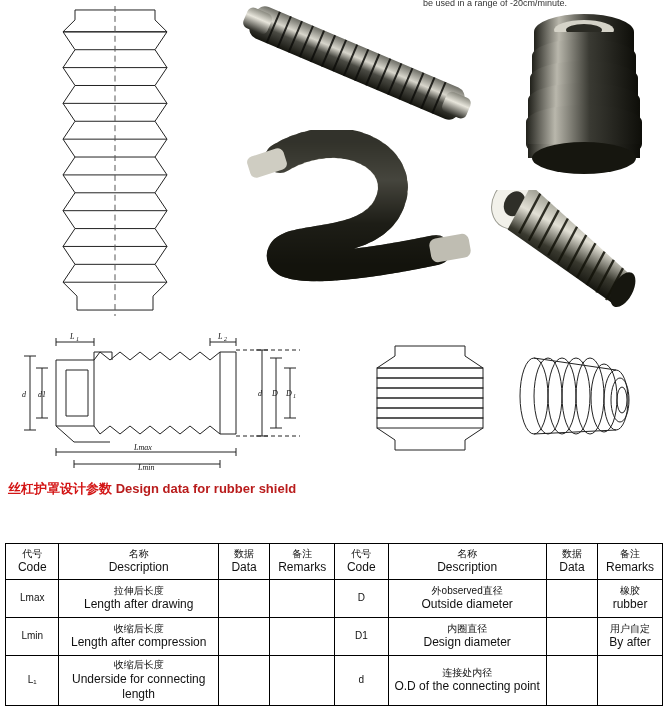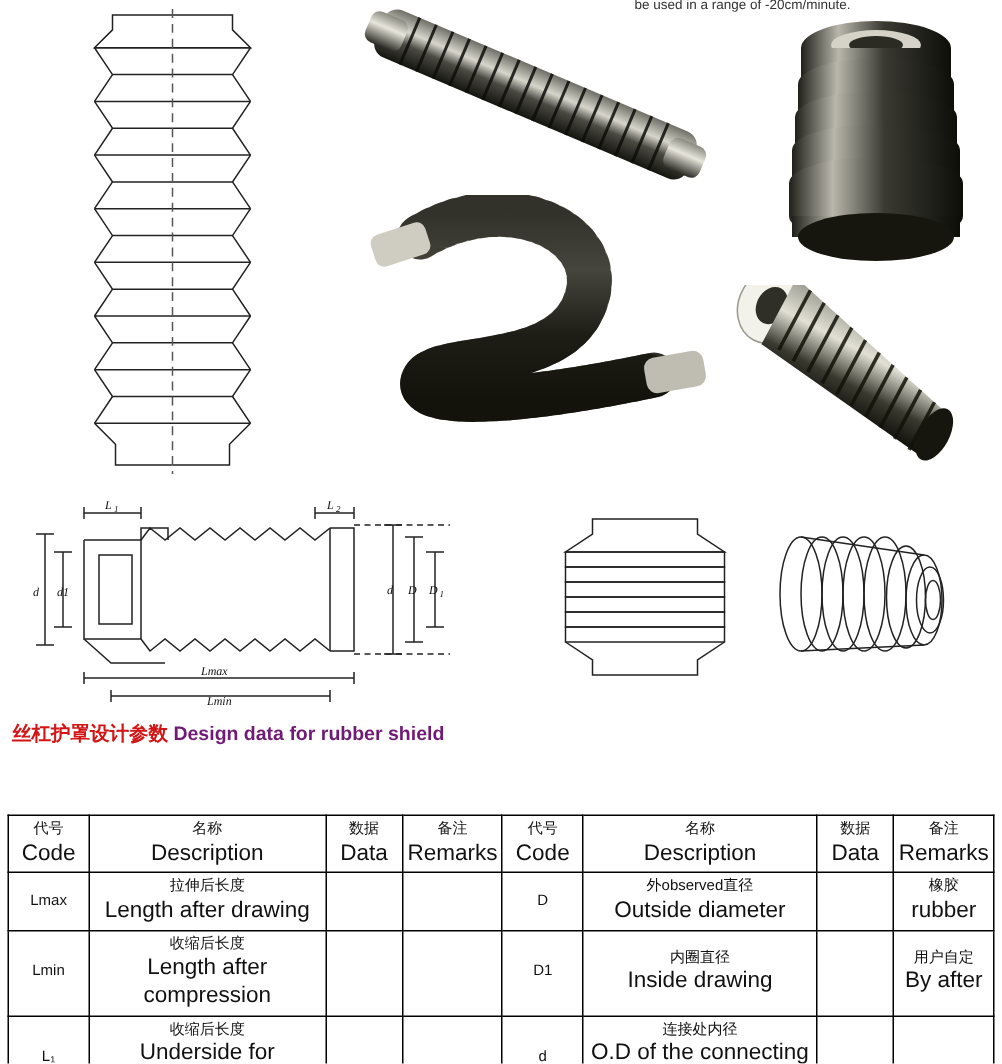--- a/index.html
+++ b/index.html
@@ -50,21 +50,21 @@
   .d2{left:355px;top:6px;width:160px;height:125px;}
   .d3{left:500px;top:10px;width:160px;height:120px;}
 
   
   .title{
     position:absolute;left:8px;top:480px;
     font-size:13px;font-weight:bold;color:#d31515;
     letter-spacing:0px;
     white-space:nowrap;
   }
-  .title .en{color:#701a75;font-weight:bold;}
+  .title .en{color:#b91c1c;font-weight:bold;}
 
   
   table.spec{
     position:absolute;left:5px;top:503px;
     width:658px;
     border-collapse:collapse;
     font-size:10px;
     margin-top:40px;
   }
   table.spec th, table.spec td{
@@ -73,21 +73,21 @@
     vertical-align:middle;
     padding:3px 2px;
     line-height:1.25;
   }
   table.spec th{font-weight:normal;}
   .c-code{width:52px;}
   .c-desc{width:170px;}
   .c-data{width:50px;}
   .c-rem{width:62px;}
   .cn{font-size:10px;}
-  .en2{font-size:15px;}
+  .en2{font-size:12px;}
   .rowh{height:36px;}
   .rowb{height:38px;}
 </style>
 </head>
 <body>
 
 <div class="page">
 
   <div class="topband">
 
@@ -413,21 +413,21 @@
           <div class="en2">Length after compression</div>
         </td>
         <td></td>
         <td>
           <div class="cn"></div>
           <div class="en2"></div>
         </td>
         <td>D1</td>
         <td>
           <div class="cn">内圈直径</div>
-          <div class="en2">Inside drawing</div>
+          <div class="en2">Design diameter</div>
         </td>
         <td></td>
         <td>
           <div class="cn">用户自定</div>
           <div class="en2">By after</div>
         </td>
       </tr>
       <tr class="rowb">
         <td>L₁</td>
         <td>

